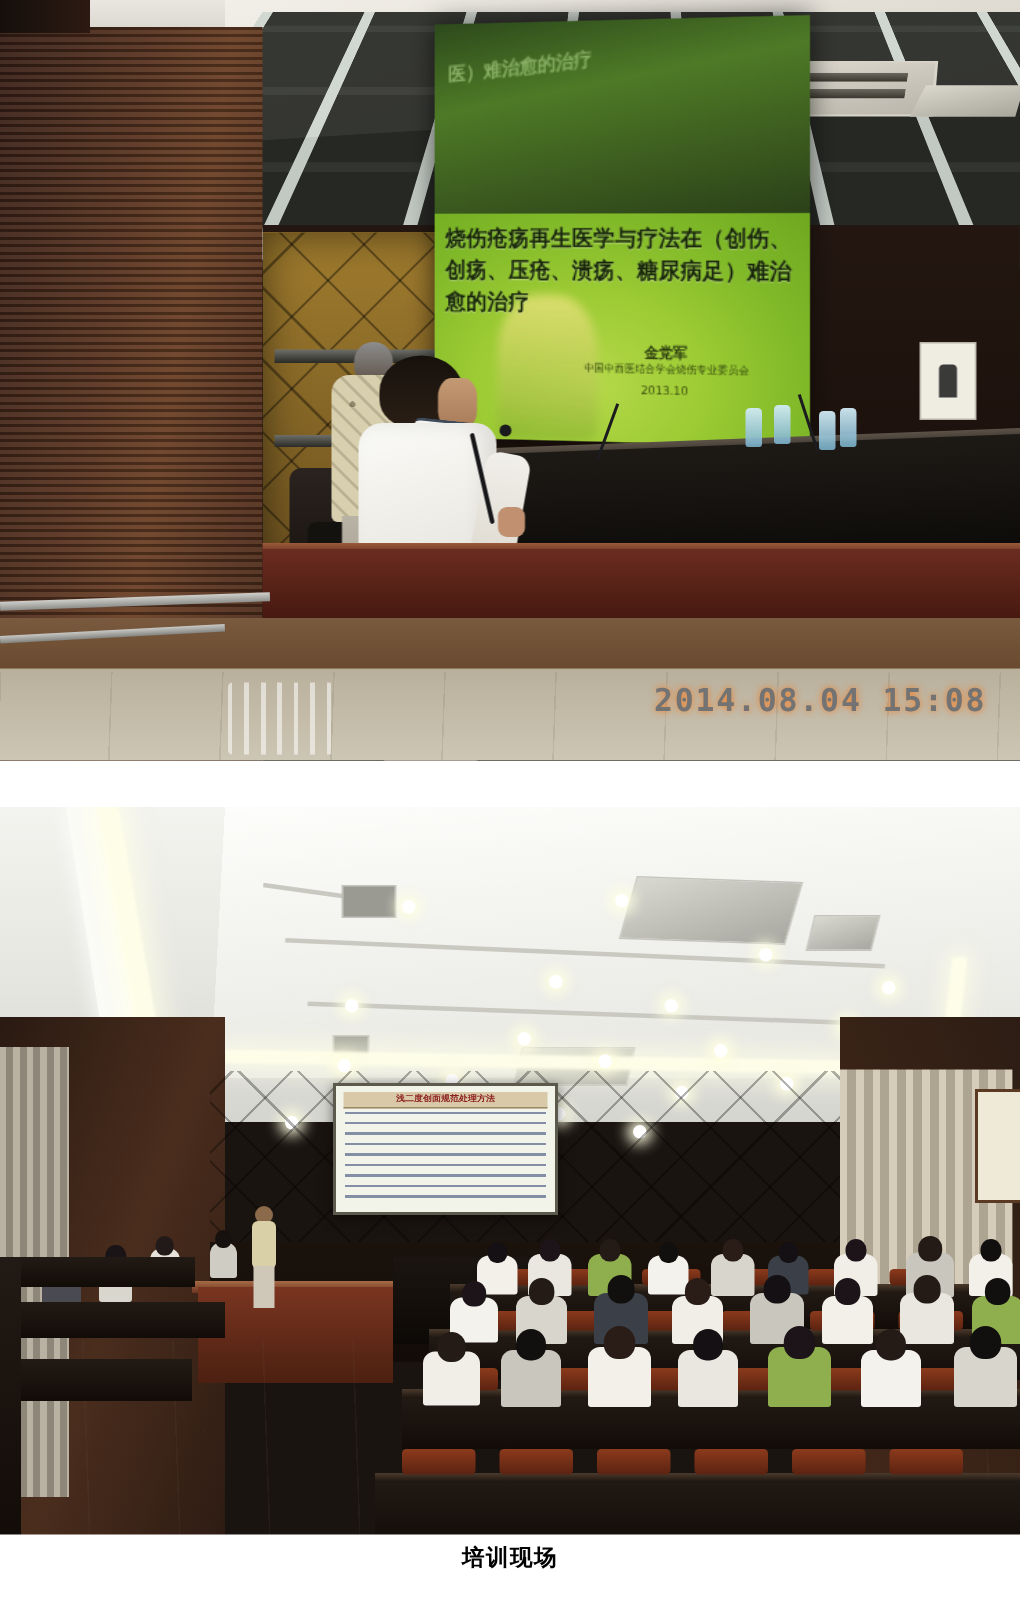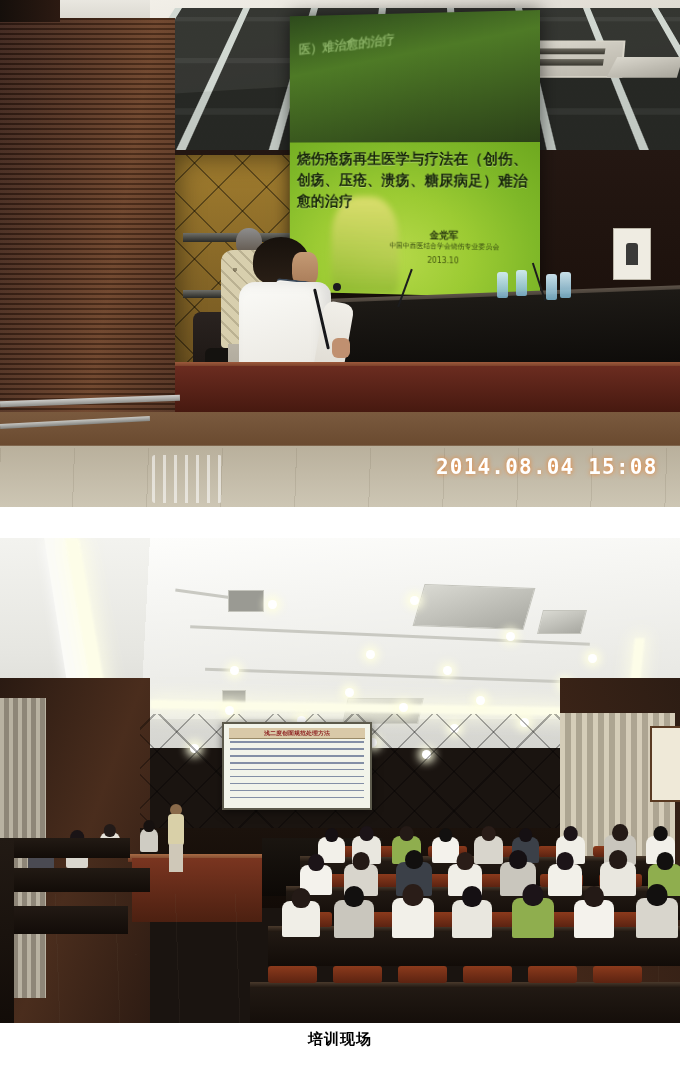--- a/index.html
+++ b/index.html
@@ -257,21 +257,21 @@
   .b-seat{position:absolute;background:linear-gradient(180deg,#8b3a1c,#5c2311);
      border-radius:3px;}
 
   .b-person{position:absolute;}
   .b-person .hd{position:absolute;left:50%;top:0;transform:translateX(-50%);
      border-radius:50% 50% 45% 45%;}
   .b-person .bd{position:absolute;left:0;top:0;border-radius:8px 8px 2px 2px;}
 
   
   .ts{position:absolute;font-family:"DejaVu Sans Mono","Liberation Mono",monospace;
-      font-size:21px;font-weight:bold;color:#ffffff;letter-spacing:1.2px;
+      font-size:21px;font-weight:bold;color:#737373;letter-spacing:1.2px;
       text-shadow:0 0 5px rgba(255,110,0,.75);white-space:nowrap;}
   #ts-top{left:436px;top:455px;}
 </style>
 </head>
 <body>
 
 <div class="page">
 
   <div class="photo" id="photo-top">
 

